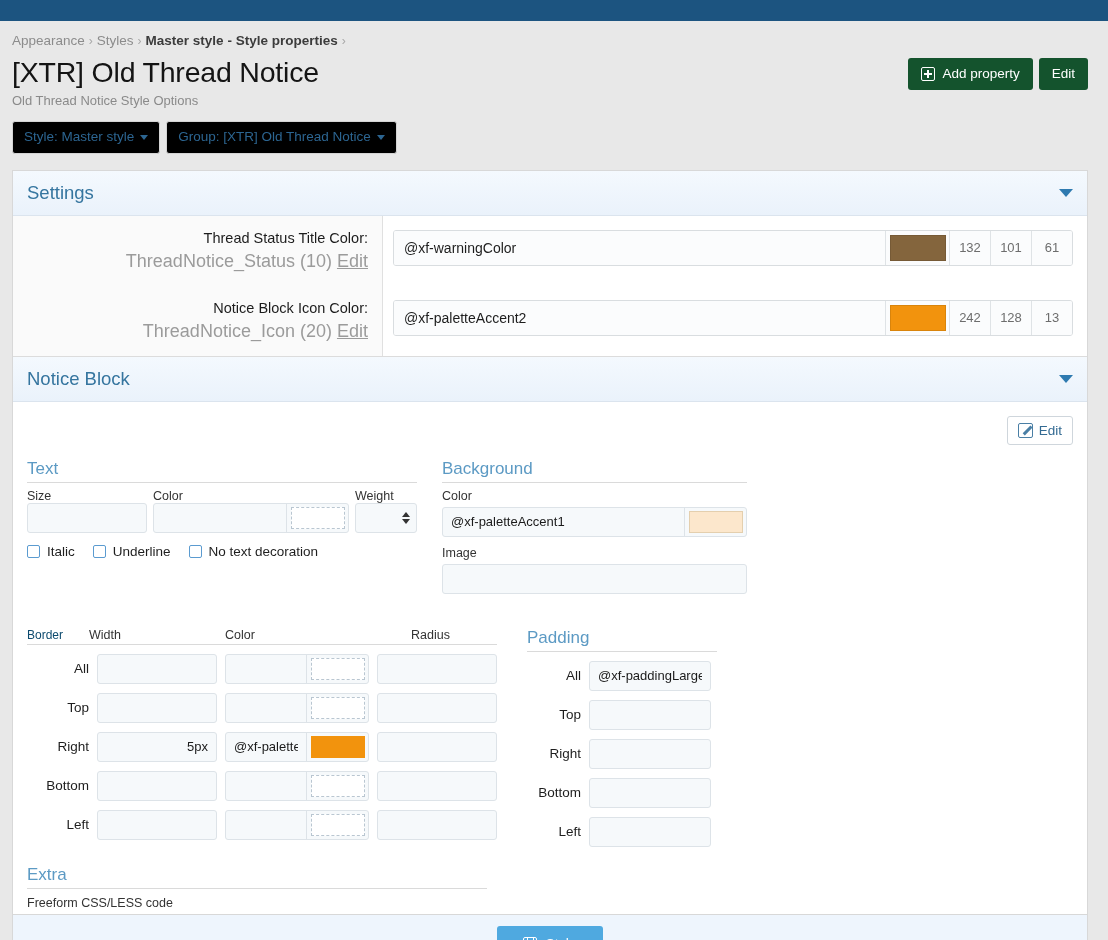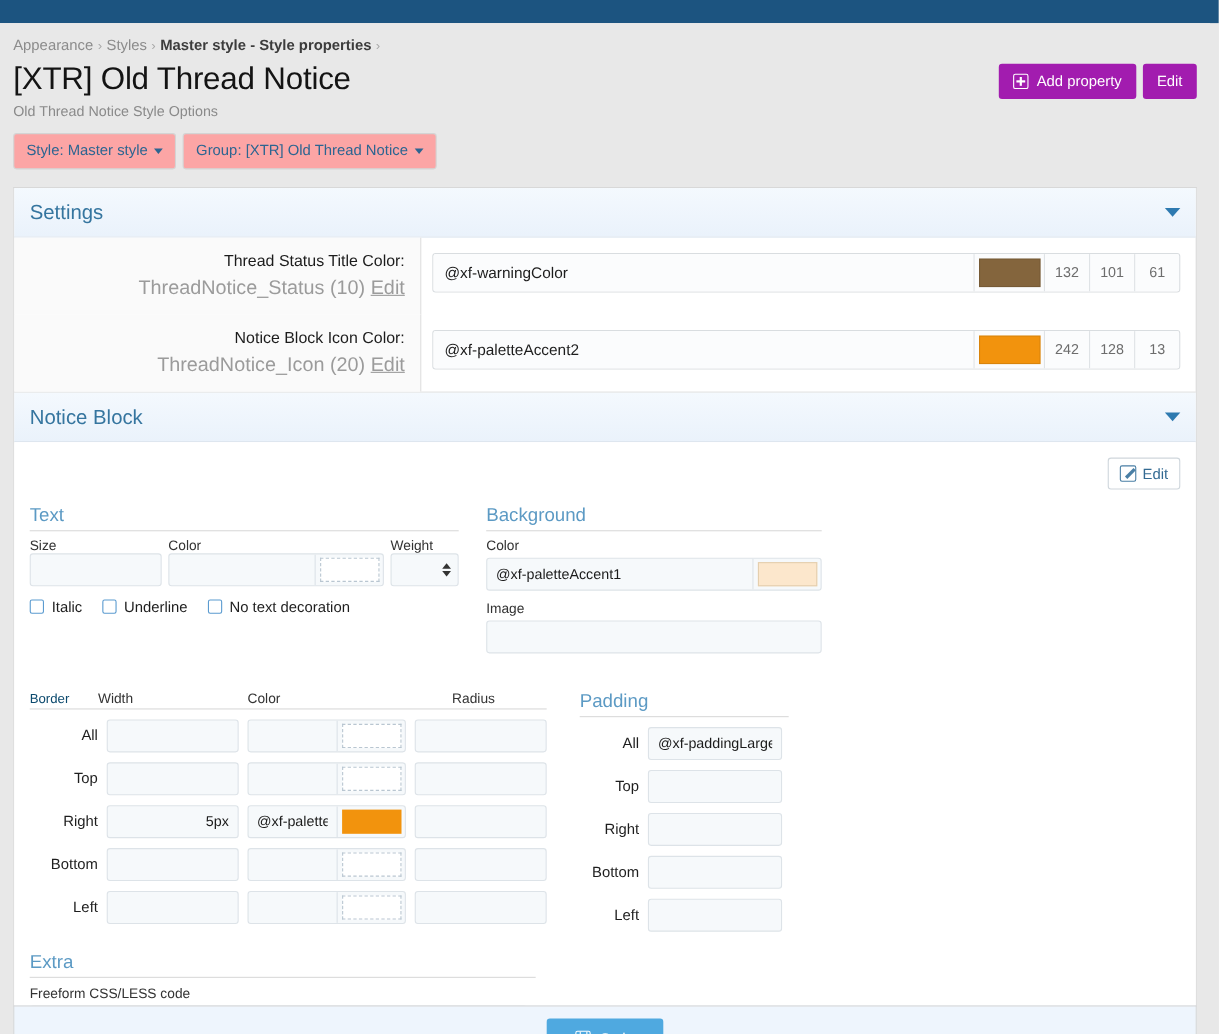--- a/index.html
+++ b/index.html
@@ -57,21 +57,21 @@
     margin: 0;
     padding-top: 2px;
   }
   .subtitle {
     padding: 2px 12px 0 12px;
     font-size: 13px;
     color: #8a8a8a;
   }
   .btn-group-top { display: flex; gap: 6px; padding-top: 6px; }
   .btn {
-    background: #a21caf;
+    background: #14532d;
     color: #fff;
     border: none;
     border-radius: 3px;
     padding: 9px 13px;
     font-size: 13.5px;
     font-family: "Liberation Sans", sans-serif;
     cursor: pointer;
     display: inline-flex;
     align-items: center;
     gap: 7px;
@@ -91,21 +91,21 @@
   .icon-plus-box::before { left: 2px; right: 2px; top: 5px; height: 1.6px; }
   .icon-plus-box::after { top: 2px; bottom: 2px; left: 5px; width: 1.6px; }
 
   
   .filter-row {
     display: flex;
     gap: 6px;
     padding: 13px 12px 0 12px;
   }
   .filter-btn {
-    background: #fca5a5;
+    background: #000000;
     border: 1px solid #d4d4d4;
     border-radius: 3px;
     padding: 8px 11px;
     font-size: 13.5px;
     color: #2c6591;
     cursor: pointer;
     font-family: "Liberation Sans", sans-serif;
     display: inline-flex;
     align-items: center;
     gap: 6px;

